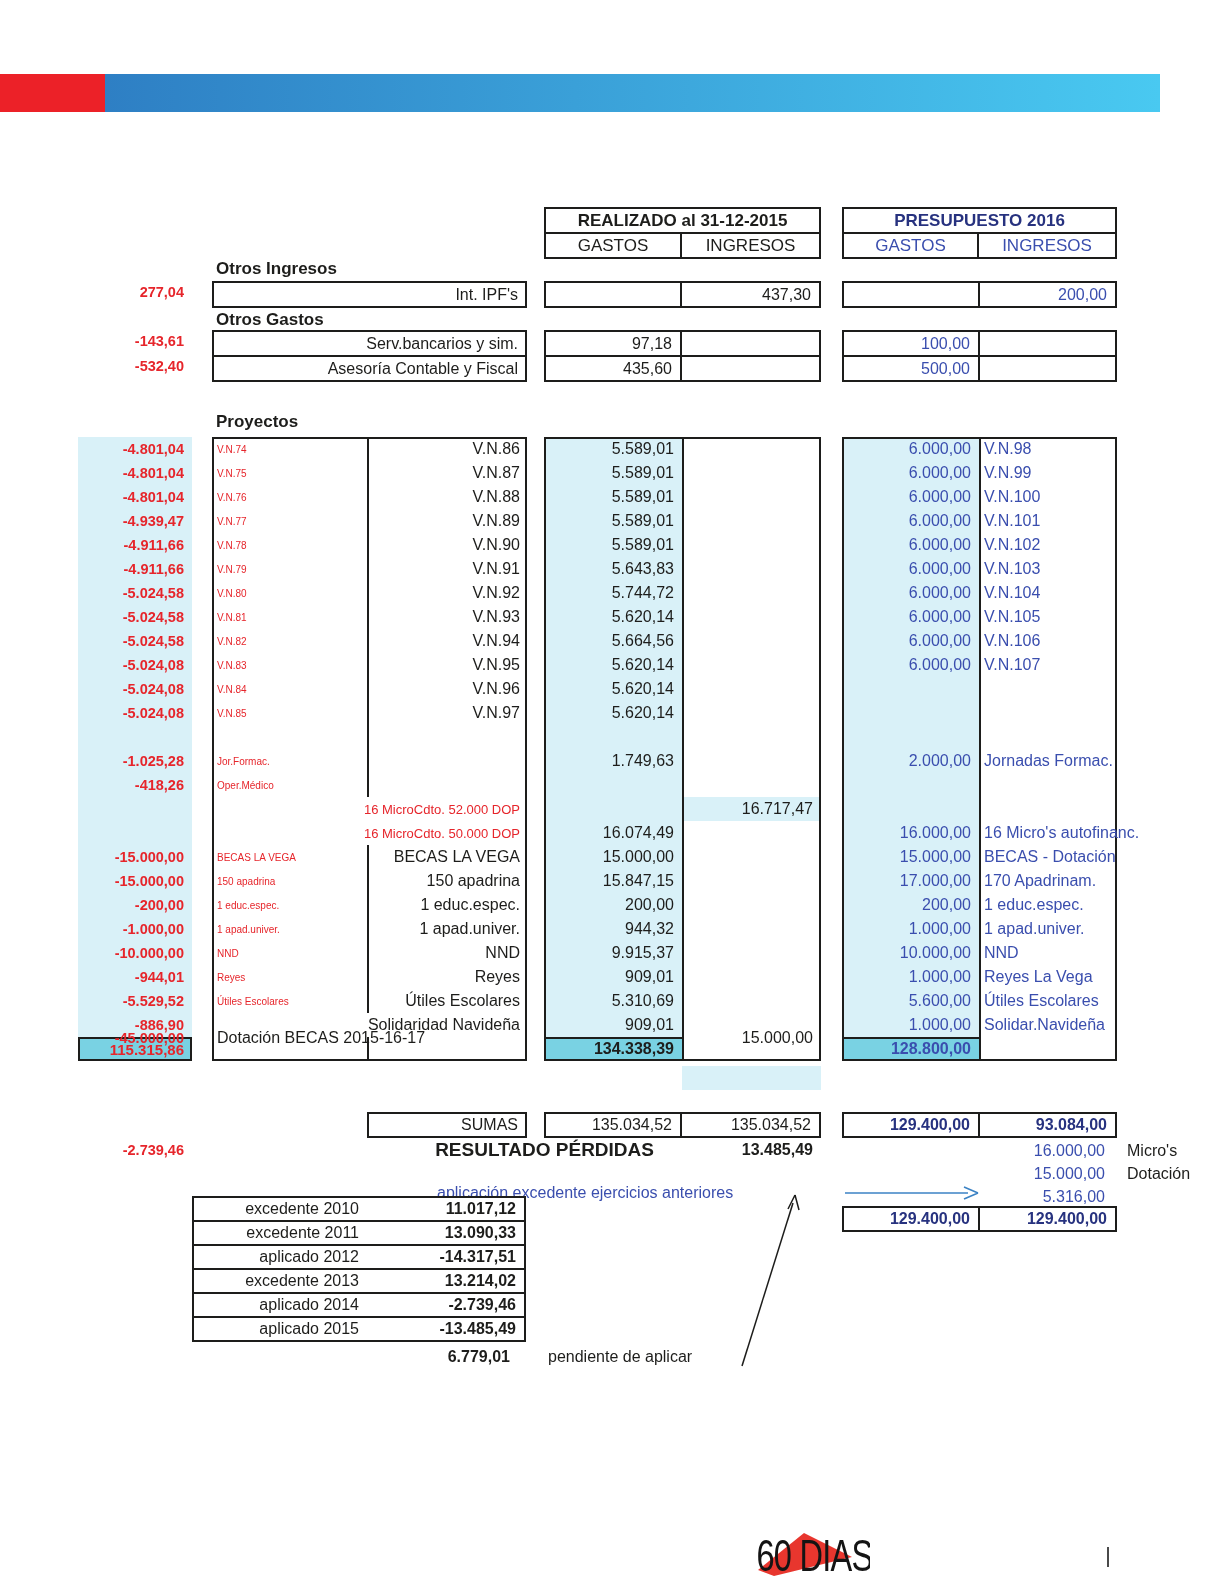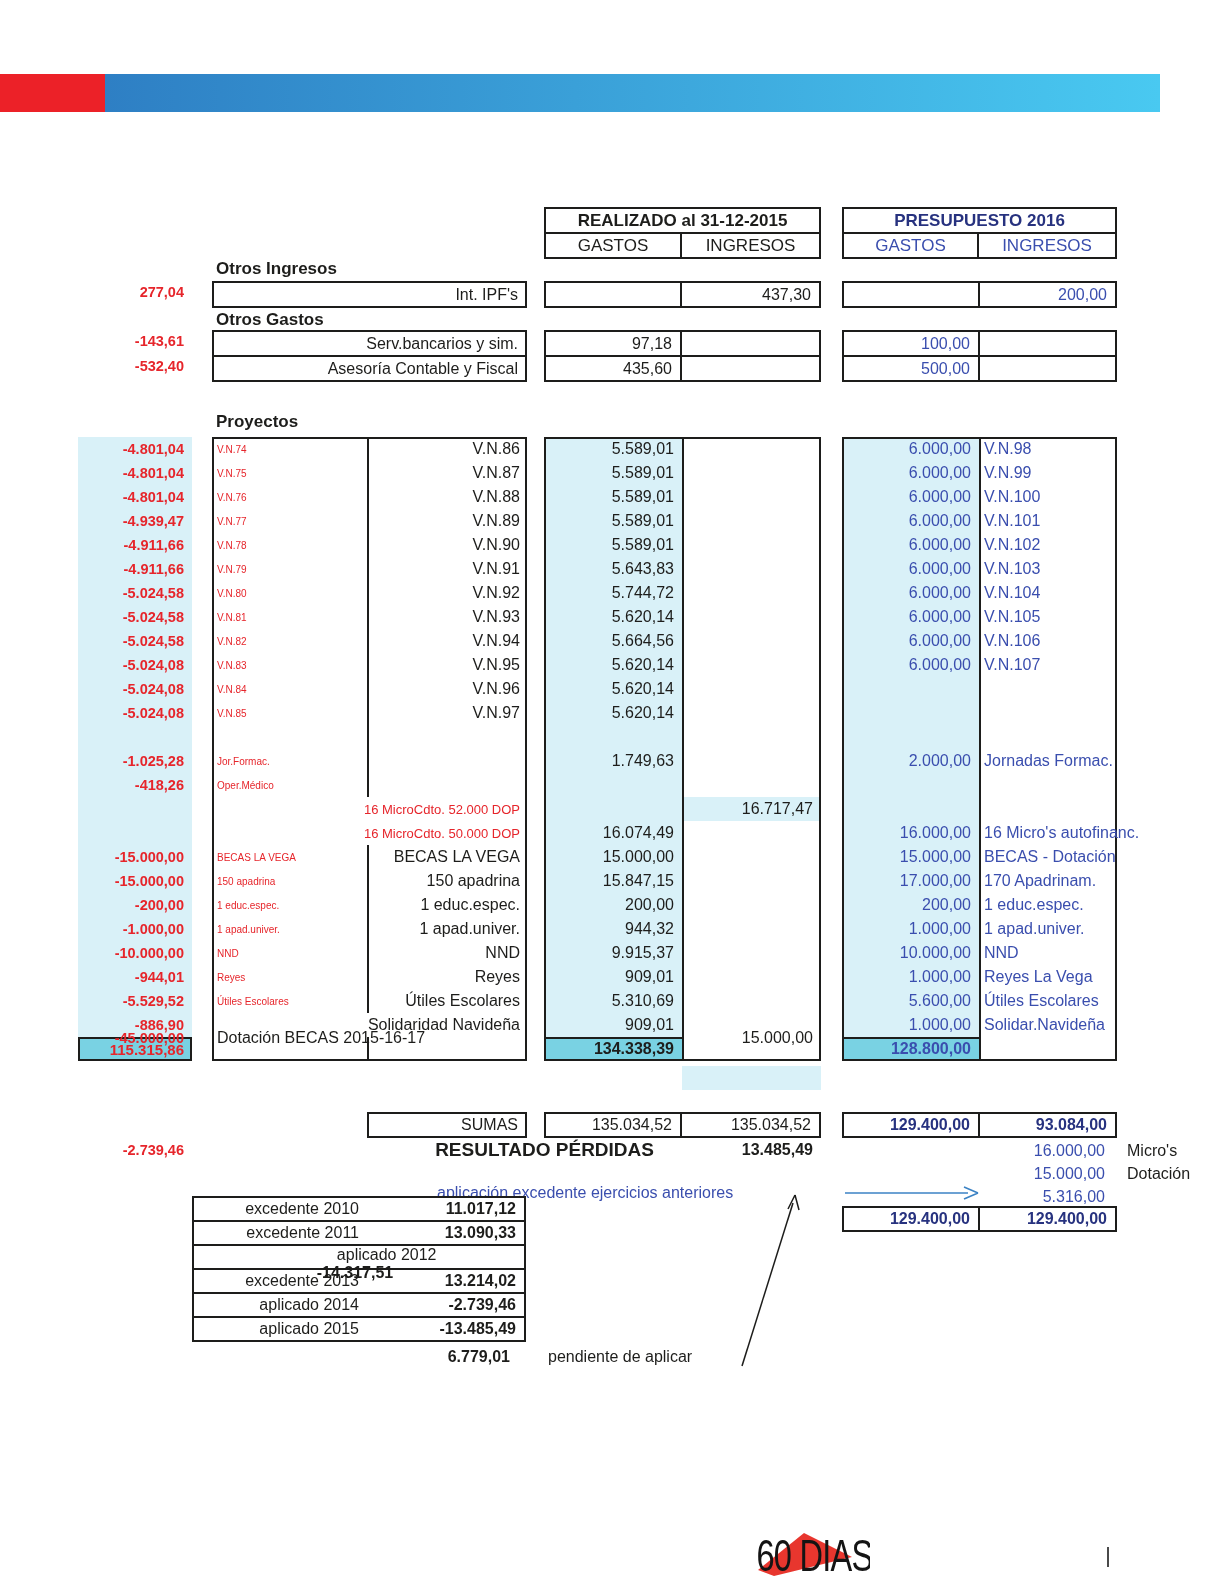--- a/index.html
+++ b/index.html
@@ -558,21 +558,21 @@
       <div class="erow" style="margin-bottom:-2px;">
         <div class="el">excedente 2010</div>
         <div class="ev">11.017,12</div>
       </div>
 
       <div class="erow" style="margin-bottom:-2px;">
         <div class="el">excedente 2011</div>
         <div class="ev">13.090,33</div>
       </div>
 
-      <div class="erow" style="margin-bottom:-2px;flex-direction:column;">
+      <div class="erow" style="margin-bottom:-2px;">
         <div class="el">aplicado 2012</div>
         <div class="ev">-14.317,51</div>
       </div>
 
       <div class="erow" style="margin-bottom:-2px;">
         <div class="el">excedente 2013</div>
         <div class="ev">13.214,02</div>
       </div>
 
       <div class="erow" style="margin-bottom:-2px;">

